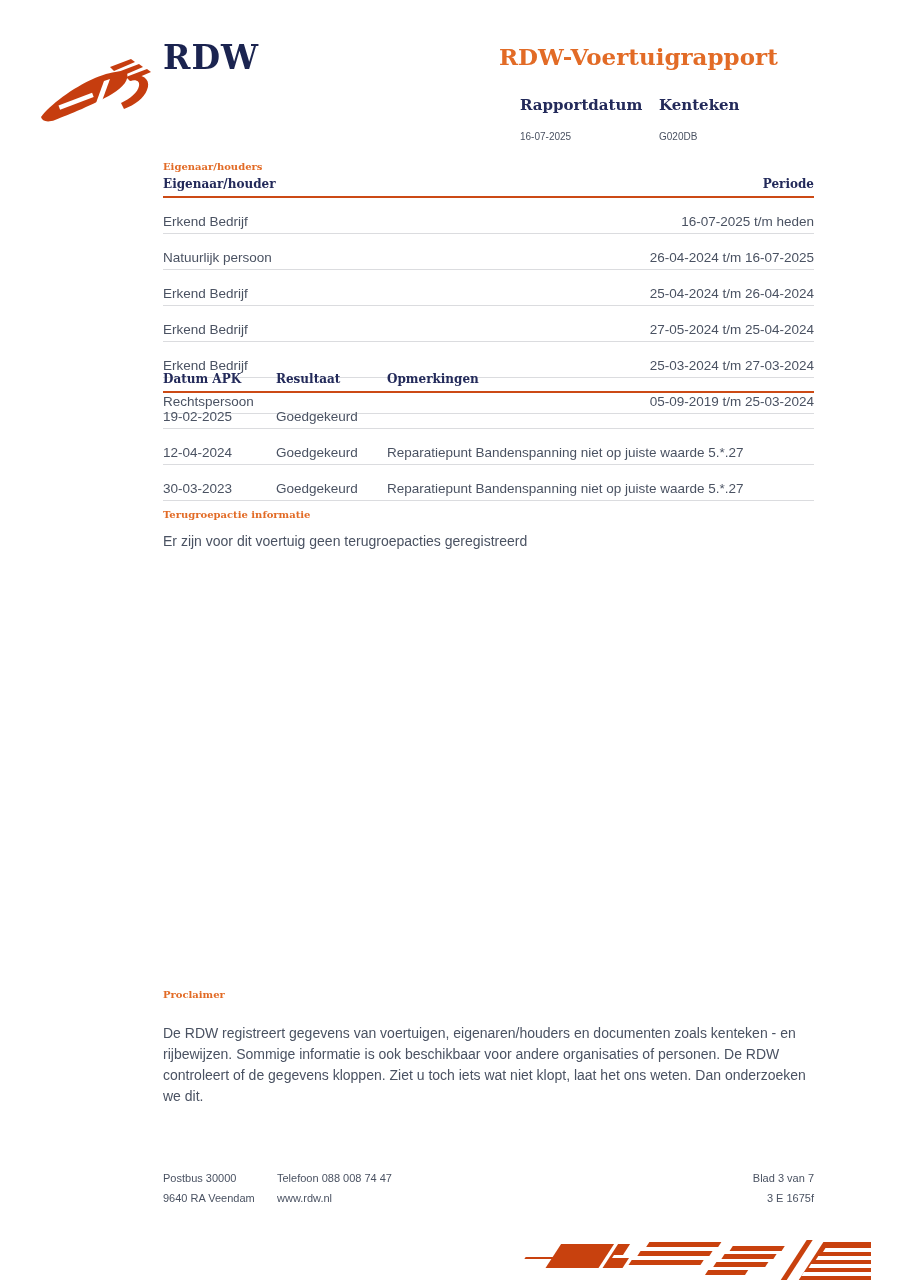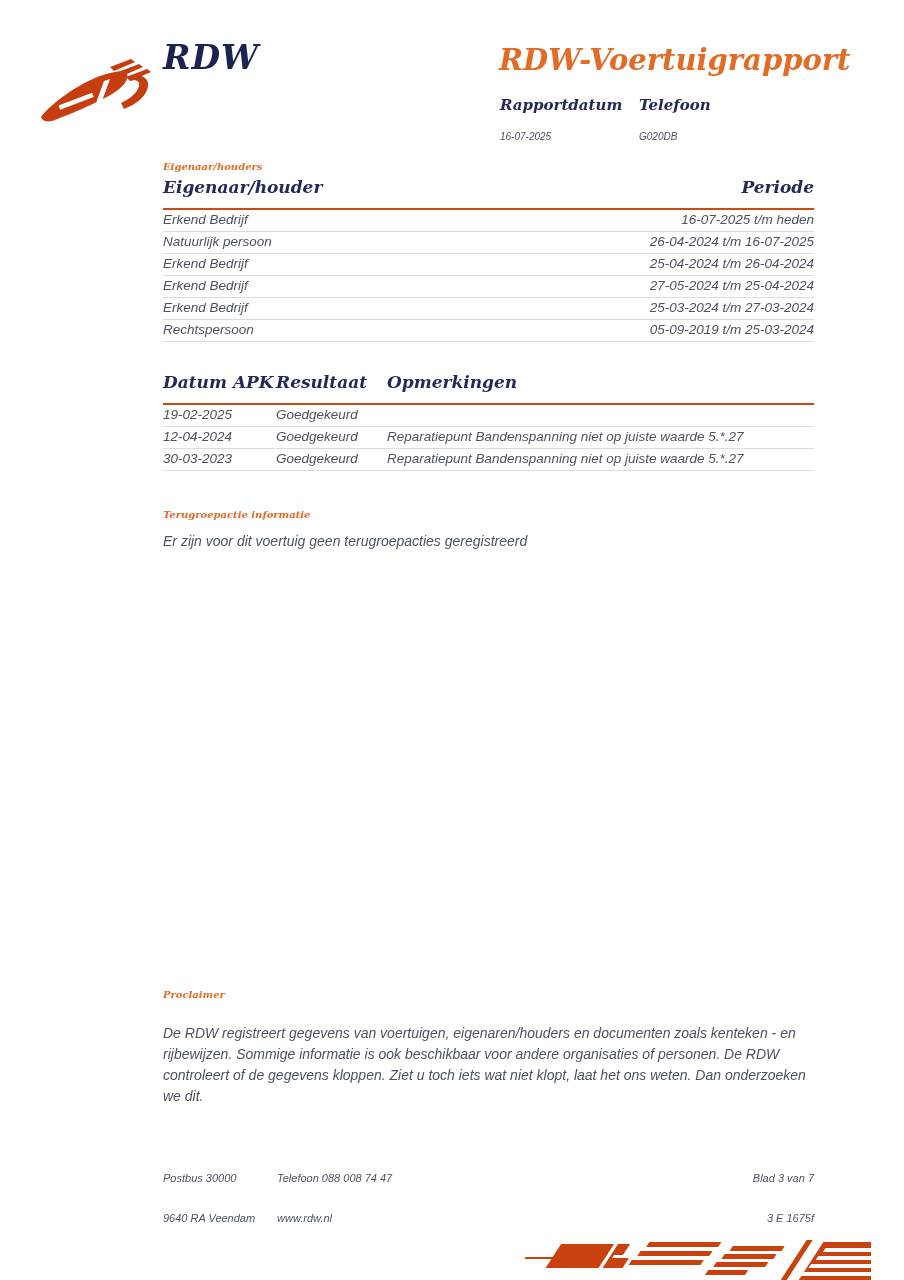--- a/index.html
+++ b/index.html
@@ -12,37 +12,36 @@
   }
   *{margin:0;padding:0;box-sizing:border-box;}
   html,body{background:#fff;}
   .page{
     position:relative;
     width:871px;height:1280px;
     background:#fff;
     overflow:hidden;
     font-family:"Liberation Sans",sans-serif;
     color:var(--body-text);
-    font-style:italic;
   }
   
   .logo-feather{position:absolute;left:38px;top:55px;width:125px;height:70px;}
   .logo-text{
     position:absolute;left:163px;top:38px;
     font-family:"DejaVu Serif",serif;font-weight:bold;
     font-size:33px;color:#1B2450;letter-spacing:1px;
   }
   .doc-title{
     position:absolute;left:499px;top:43px;
     font-family:"DejaVu Serif",serif;font-weight:bold;
-    font-size:29px;color:var(--heading-orange);
+    font-size:23px;color:var(--heading-orange);
     white-space:nowrap;
     text-align:right;
   }
-  .meta{position:absolute;left:500px;top:96px;display:flex;}
+  .meta{position:absolute;left:520px;top:96px;display:flex;}
   .meta-col{width:139px;}
   .meta-col + .meta-col{width:auto;}
   .meta-label{
     font-family:"DejaVu Serif",serif;font-weight:bold;
     font-size:15px;color:var(--navy);
   }
   .meta-value{margin-top:17px;font-size:10px;color:var(--body-text);}
   
   .section{position:absolute;left:163px;width:651px;}
   .section-owners{top:161px;}
@@ -52,38 +51,38 @@
   h2.section-heading{
     font-family:"DejaVu Serif",serif;font-weight:bold;
     font-size:10px;color:var(--heading-orange);
   }
   .section-text{margin-top:13px;font-size:14px;color:var(--body-text);}
   .proclaimer-text{margin-top:23px;line-height:21px;width:645px;}
   
   table.data-table{width:100%;border-collapse:collapse;margin-top:5px;table-layout:fixed;}
   table.data-table th{
     font-family:"DejaVu Serif",serif;font-weight:bold;
-    font-size:17px;color:var(--navy);text-align:left;
-    padding:0 0 11px 0;border-bottom:2px solid var(--rule-orange);
+    font-size:12px;color:var(--navy);text-align:left;
+    padding:0 0 5px 0;border-bottom:2px solid var(--rule-orange);
   }
   table.data-table td{
     font-size:13.5px;color:var(--body-text);
-    padding:2px 0 4px 0;height:21px;vertical-align:middle;
+    padding:16px 0 4px 0;height:21px;vertical-align:middle;
     border-bottom:1px solid var(--row-separator);
     overflow:hidden;white-space:nowrap;
   }
   table[data-table="owners"] th:last-child,
   table[data-table="owners"] td:last-child{text-align:right;}
   table[data-table="apk"] th:nth-child(1){width:113px;}
   table[data-table="apk"] th:nth-child(2){width:111px;}
   
   .footer{
     position:absolute;left:163px;top:1172px;width:651px;
     display:grid;grid-template-columns:114px 1fr auto;
-    row-gap:28px;font-size:11px;color:var(--body-text);
+    row-gap:8px;font-size:11px;color:var(--body-text);
   }
   .footer .right{text-align:right;}
   .footer a{color:var(--body-text);text-decoration:none;}
   
   .bottom-graphic{
     position:absolute;left:520px;top:1238px;width:384px;height:42px;
     overflow:hidden;
   }
 </style>
 </head>
@@ -112,21 +111,21 @@
     <div class="logo-text">RDW</div>
 
     <h1 class="doc-title">RDW-Voertuigrapport</h1>
 
     <div class="meta">
       <div class="meta-col">
         <div class="meta-label">Rapportdatum</div>
         <div class="meta-value">16-07-2025</div>
       </div>
       <div class="meta-col">
-        <div class="meta-label">Telefoon</div>
+        <div class="meta-label">Kenteken</div>
         <div class="meta-value">G020DB</div>
       </div>
     </div>
   </div>
 
   <section class="section section-owners">
     <h2 class="section-heading">Eigenaar/houders</h2>
     <table class="data-table" data-table="owners">
         <thead>
           <tr>

